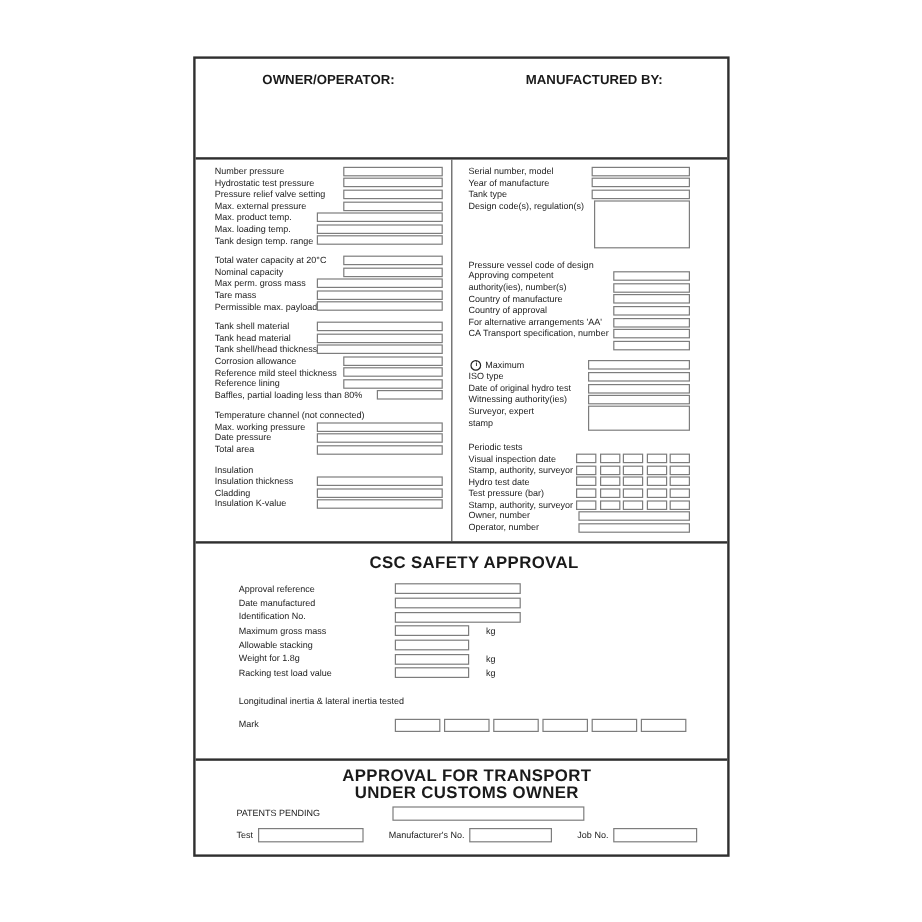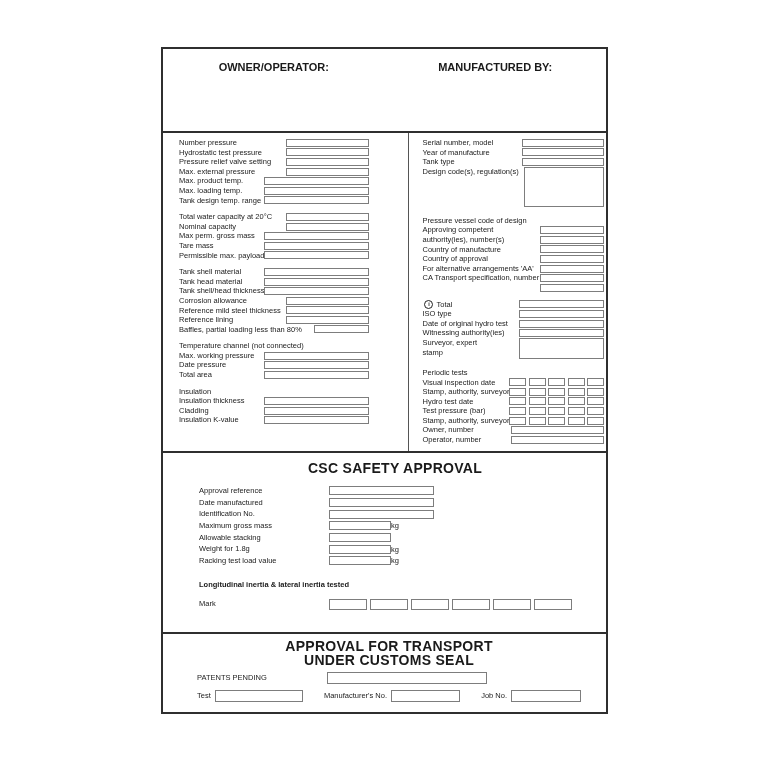--- a/index.html
+++ b/index.html
@@ -12,21 +12,21 @@
     position:absolute; left:161px; top:47px; width:447px; height:667px;
     border:2px solid #2f2f2f; box-sizing:border-box; background:#fff;
   }
   
   .header { height:82px; display:flex; }
   .header .half { flex:1; text-align:center; padding-top:12px; font-weight:bold; font-size:11px; }
   
   .main { display:flex; border-top:2px solid #2f2f2f; height:320px; box-sizing:border-box; }
   .col { box-sizing:border-box; }
   .col.left  { width:223px; padding:5px 7px 0 16px; }
-  .col.right { width:244px; border-left:1px solid #555; padding:5px 31px 0 13px;margin-left:32px; }
+  .col.right { width:244px; border-left:1px solid #555; padding:5px 31px 0 13px; }
   .group { margin-bottom:7px; }
   .row { height:9.6px; display:flex; align-items:center; justify-content:space-between; }
   .row.tall { align-items:flex-start; }
   .lbl { font-size:7.5px; white-space:nowrap; line-height:9.6px; color:#222; }
   .lbl.heading { font-size:7.5px; }
   input.box {
     box-sizing:border-box; border:1px solid #7d7d7d; border-radius:0; outline:none;
     height:8px; padding:0 2px; font-size:7px; background:#fff; flex:none; margin:0;
     font-family:"Liberation Sans", sans-serif;
   }
@@ -39,22 +39,22 @@
     font-size:5.5px; line-height:7px; margin:0 3px 0 2px; flex:none; font-weight:bold;
   }
   .iconlbl { display:flex; align-items:center; }
   
   .csc { border-top:2px solid #2f2f2f; height:181px; box-sizing:border-box; padding:0 15px 0 36px; }
   .section-title { text-align:center; font-weight:bold; font-size:14px; line-height:16px; margin-top:7px; letter-spacing:0.3px; }
   .csc-rows { margin-top:9px; }
   .csc-row { height:11.7px; display:flex; align-items:center; }
   .csc-row .lbl { width:130px; flex:none; }
   .csc-row input.box { height:9px; }
-  .unit { font-size:7.5px; margin-left:0; }
-  .inertia { font-size:7.5px; margin-top:13px;font-weight:bold; }
+  .unit { font-size:7.5px; margin-left:14px; }
+  .inertia { font-size:7.5px; margin-top:13px; }
   .exam-rows { margin-top:9px; }
   .exam-row { height:12.5px; display:flex; align-items:center; }
   .exam-row .lbl { width:130px; flex:none; }
   .exam-row input.box { width:38px; height:11px; margin-right:3px; }
   .exam-row input.box:last-child { margin-right:0; }
   
   .customs { border-top:2px solid #2f2f2f; height:82px; box-sizing:border-box; padding:0 25px 0 34px; }
   .customs .section-title { margin-top:6px; line-height:13.5px; }
   .patents-row { display:flex; align-items:center; margin-top:5px; }
   .patents-row .lbl { width:130px; flex:none; }
@@ -242,21 +242,21 @@
           </div>
           <div class="row">
             <span class="lbl"></span>
             <input type="text" class="box" style="width: 64px;">
           </div>
         </div>
         <div class="group">
           <div class="row">
             <span class="lbl iconlbl">
               <span class="circle-icon">i</span>
-              <span>Total</span>
+              <span>Maximum</span>
             </span>
             <input type="text" class="box" style="width: 85px;">
           </div>
           <div class="row">
             <span class="lbl">ISO type</span>
             <input type="text" class="box" style="width: 85px;">
           </div>
           <div class="row">
             <span class="lbl">Date of original hydro test</span>
             <input type="text" class="box" style="width: 85px;">
@@ -384,21 +384,21 @@
           <input type="text" class="box" style="width: 38px; height: 11px;">
           <input type="text" class="box" style="width: 38px; height: 11px;">
           <input type="text" class="box" style="width: 38px; height: 11px;">
         </div>
       </div>
   </div>
 
   <div class="customs">
     <div class="section-title">
       <div>APPROVAL FOR TRANSPORT</div>
-      <div>UNDER CUSTOMS SEAL</div>
+      <div>UNDER CUSTOMS OWNER</div>
     </div>
     <div class="patents-row">
       <span class="lbl">PATENTS PENDING</span>
       <input class="box" type="text" style="">
     </div>
     <div class="customs-fields" id="customs-fields">
         <div class="cf-pair">
           <span class="lbl">Test</span>
           <input type="text" class="box" style="width: 88px; height: 12px;">
         </div>

